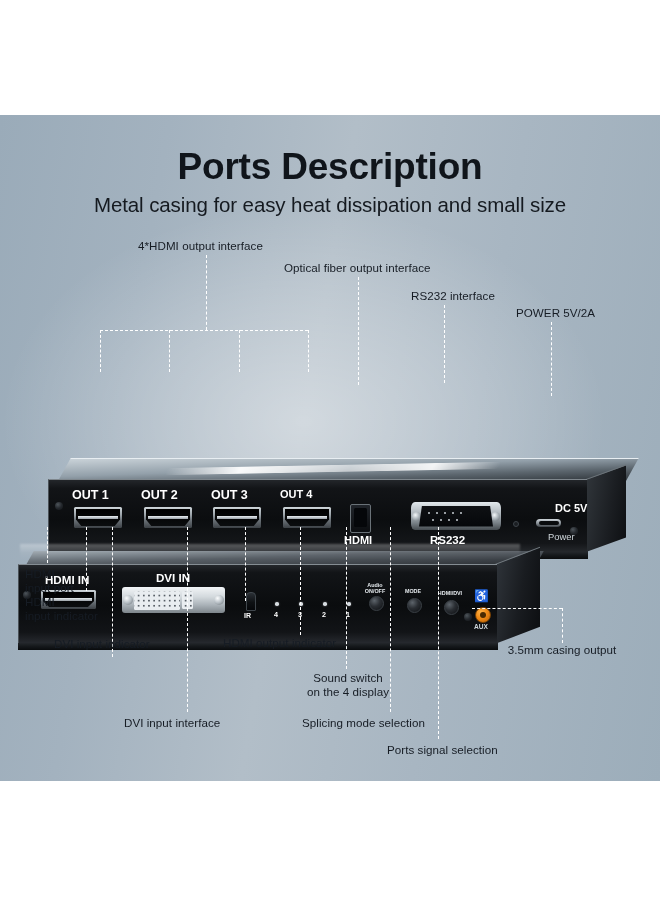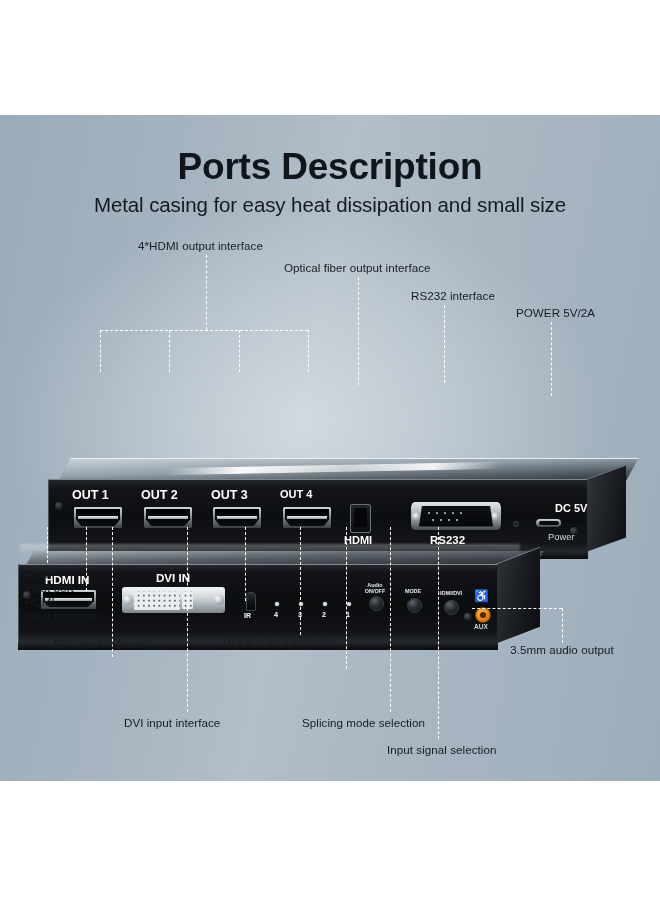--- a/index.html
+++ b/index.html
@@ -338,17 +338,19 @@
   <div class="hline" style="left:472px;top:493px;width:90px;"></div>
   <div class="vline" style="left:562px;top:493px;height:35px;"></div>
 
   <div class="callout" style="left:25px;top:452px;">HDMI
 input port</div>
   <div class="callout" style="left:25px;top:480px;">HDMI
 input indicator</div>
   <div class="callout" style="left:54px;top:522px;">DVI input indicator</div>
   <div class="callout" style="left:124px;top:601px;">DVI input interface</div>
   <div class="callout" style="left:223px;top:521px;">HDMI output indicator</div>
+  <div class="callout c" style="left:291px;top:556px;width:114px;">Sound switch
+on the 4 display</div>
   <div class="callout" style="left:293px;top:601px;margin-left:9px;">Splicing mode selection</div>
-  <div class="callout" style="left:387px;top:628px;">Input signal selection</div>
-  <div class="callout c" style="left:497px;top:528px;width:130px;">3.5mm audio output</div>
+  <div class="callout" style="left:387px;top:628px;">Ports signal selection</div>
+  <div class="callout c" style="left:497px;top:528px;width:130px;">3.5mm casing output</div>
 
 </div>
 
 </body></html>

